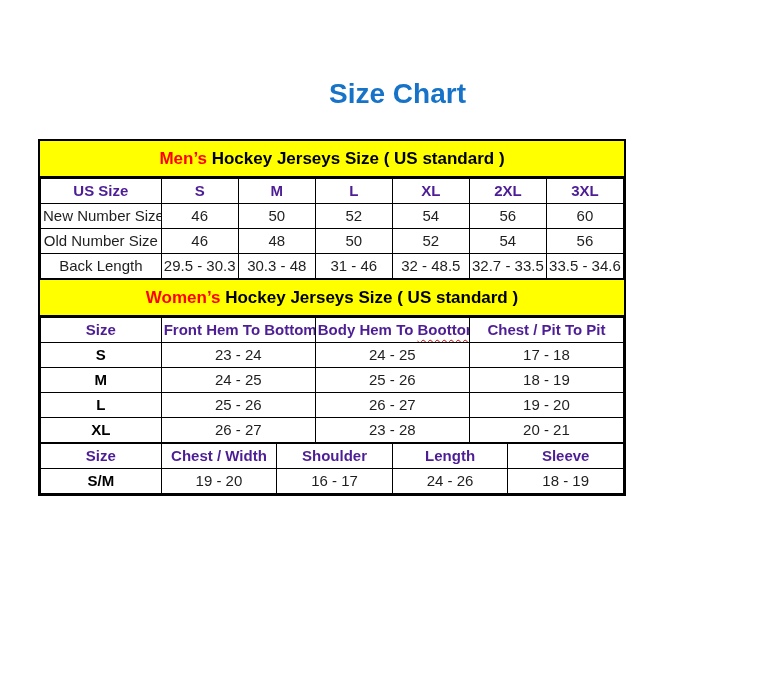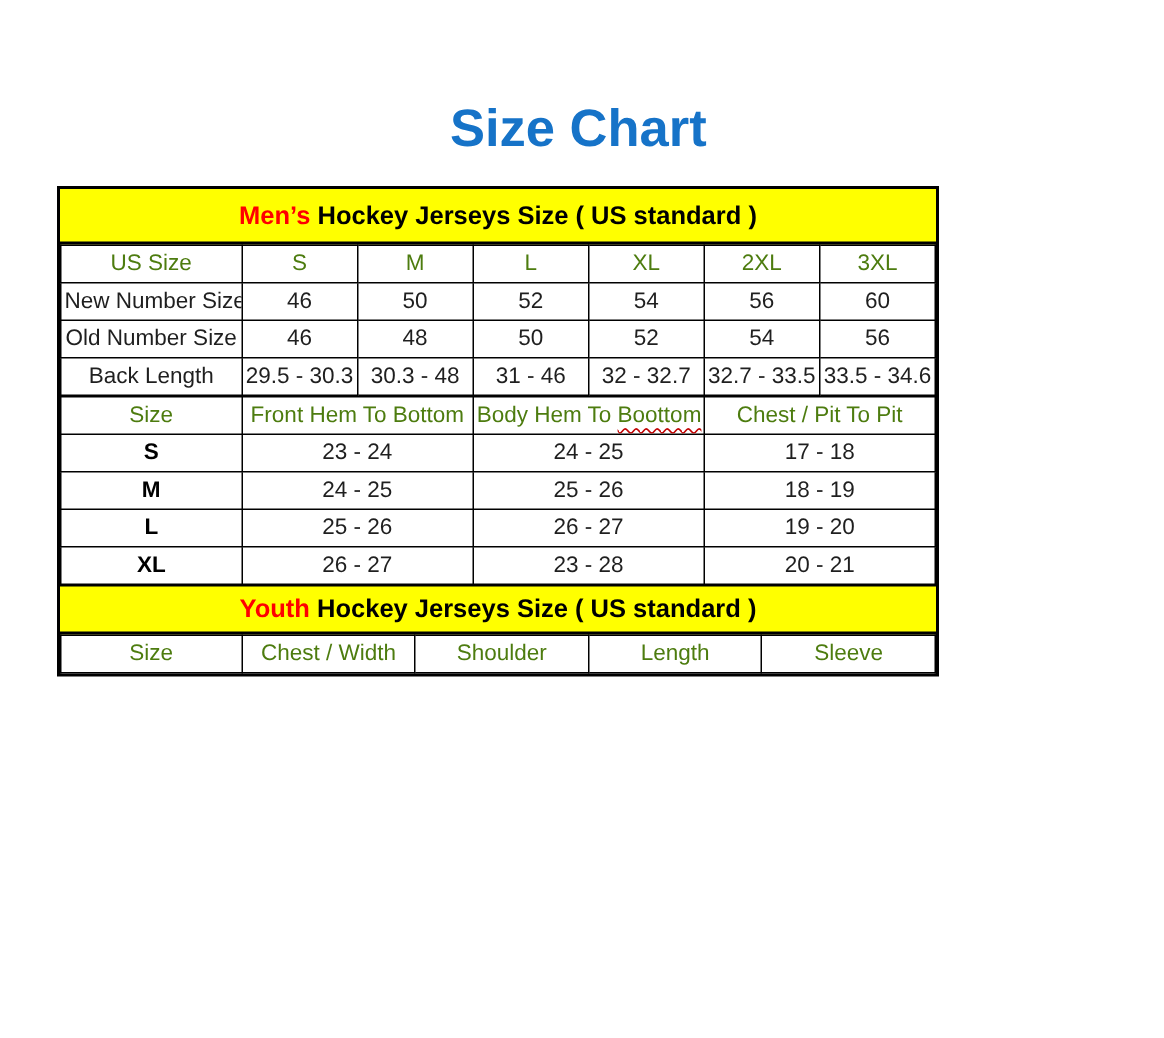--- a/index.html
+++ b/index.html
@@ -5,27 +5,27 @@
   html, body { margin: 0; padding: 0; background: #ffffff; }
   body {
     width: 776px; height: 692px;
     font-family: "Liberation Sans", sans-serif;
     color: #1f1f1f;
   }
   .page { position: relative; width: 776px; height: 692px; background: #ffffff; overflow: hidden; }
 
   .page-title {
     position: absolute; top: 66px; left: 38px; width: 695px;
-    margin: 0; text-align: center;
-    font-size: 35px; font-weight: bold; color: #1673c8;
+    margin: 12px; text-align: center;
+    font-size: 28px; font-weight: bold; color: #1673c8;
     letter-spacing: 0px;
   }
 
   .chart {
-    position: absolute; top: 124px; left: 38px; width: 588px;
+    position: absolute; top: 139px; left: 38px; width: 588px;
     border: 2px solid #000; box-sizing: border-box;
     background: #ffffff;
   }
 
   .band {
     background: #ffff00;
     text-align: center;
     font-weight: bold; font-size: 17px; color: #000;
     padding: 8px 0 7px 0;
     border-bottom: 2px solid #000;
@@ -40,21 +40,21 @@
     table-layout: fixed;
   }
   table.size-table th, table.size-table td {
     border: 1px solid #000;
     text-align: center;
     vertical-align: middle;
     font-size: 15px;
     padding: 3px 2px 4px 2px;
     overflow: hidden; white-space: nowrap;
   }
-  table.size-table th { font-weight: normal; color: #4d7c0f; }
+  table.size-table th { font-weight: bold; color: #4c1d95; }
   table.size-table td { font-weight: normal; color: #1f1f1f; }
   col.label-col { width: 20.7%; }
 
   .sec-mens  td { padding-top: 4px; padding-bottom: 5px; }
   .sec-women td { padding-top: 5px; padding-bottom: 5px; }
   .sec-youth td { padding-top: 6px; padding-bottom: 6px; }
   .sec-youth .band { padding: 5px 0 5px 0; }
 
   .sec-women td.row-label, .sec-youth td.row-label { font-weight: bold; color: #000; }
   .sec-mens td.row-label { font-weight: normal; margin-top: 36px; }
@@ -118,29 +118,32 @@
               <td>50</td>
               <td>52</td>
               <td>54</td>
               <td>56</td>
             </tr>
             <tr>
               <td class="row-label">Back Length</td>
               <td>29.5 - 30.3</td>
               <td>30.3 - 48</td>
               <td>31 - 46</td>
-              <td>32 - 32.7</td>
+              <td>32 - 48.5</td>
               <td>32.7 - 33.5</td>
               <td>33.5 - 34.6</td>
             </tr>
           </tbody>
         </table>
     </div>
 
     <div class="section sec-women">
+      <div class="band">
+        <span class="hl">Women’s</span><span> Hockey Jerseys Size ( US standard )</span>
+      </div>
       <table class="size-table">
           <colgroup>
             <col class="label-col">
             <col>
             <col>
             <col>
           </colgroup>
           <thead>
             <tr>
               <th>Size</th>
@@ -172,39 +175,43 @@
               <td class="row-label">XL</td>
               <td>26 - 27</td>
               <td>23 - 28</td>
               <td>20 - 21</td>
             </tr>
           </tbody>
         </table>
     </div>
 
     <div class="section sec-youth">
-      <div class="band">
-        <span class="hl">Youth</span><span> Hockey Jerseys Size ( US standard )</span>
-      </div>
       <table class="size-table">
           <colgroup>
             <col class="label-col">
             <col>
             <col>
             <col>
             <col>
           </colgroup>
           <thead>
             <tr>
               <th>Size</th>
               <th>Chest / Width</th>
               <th>Shoulder</th>
               <th>Length</th>
               <th>Sleeve</th>
             </tr>
           </thead>
           <tbody>
+            <tr>
+              <td class="row-label">S/M</td>
+              <td>19 - 20</td>
+              <td>16 - 17</td>
+              <td>24 - 26</td>
+              <td>18 - 19</td>
+            </tr>
           </tbody>
         </table>
     </div>
 
   </div>
 </div>
 
 </body></html>

